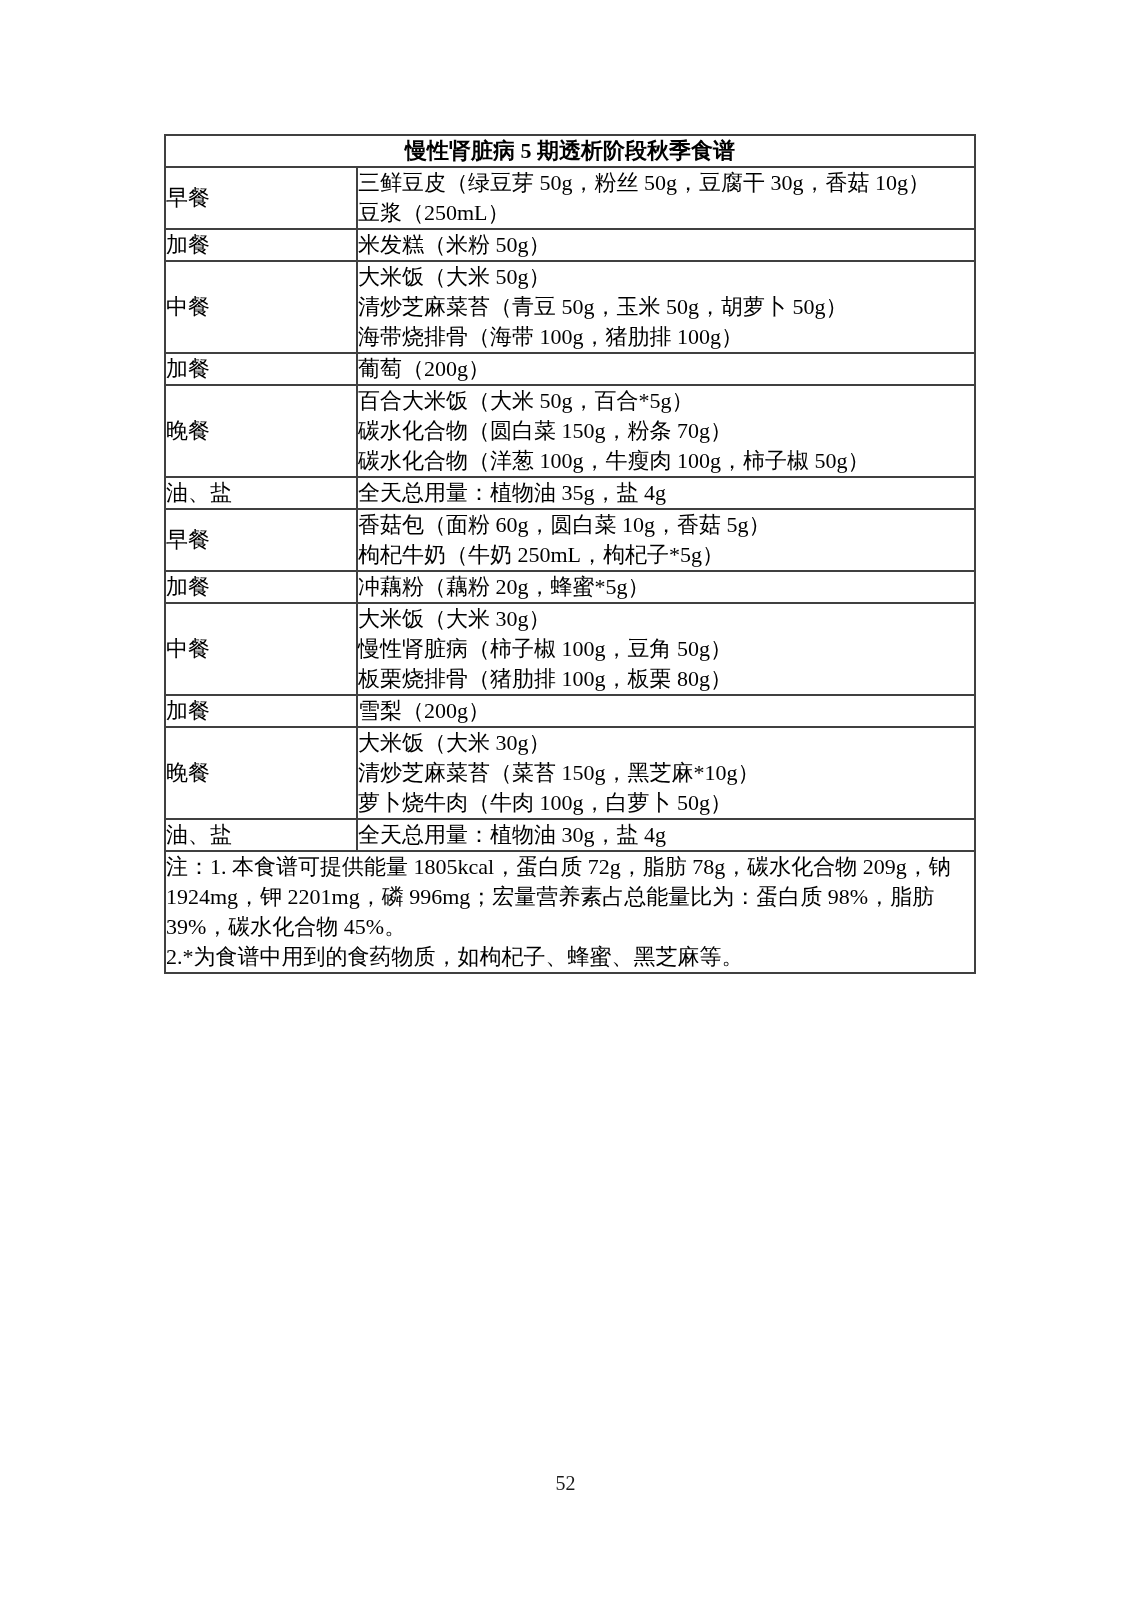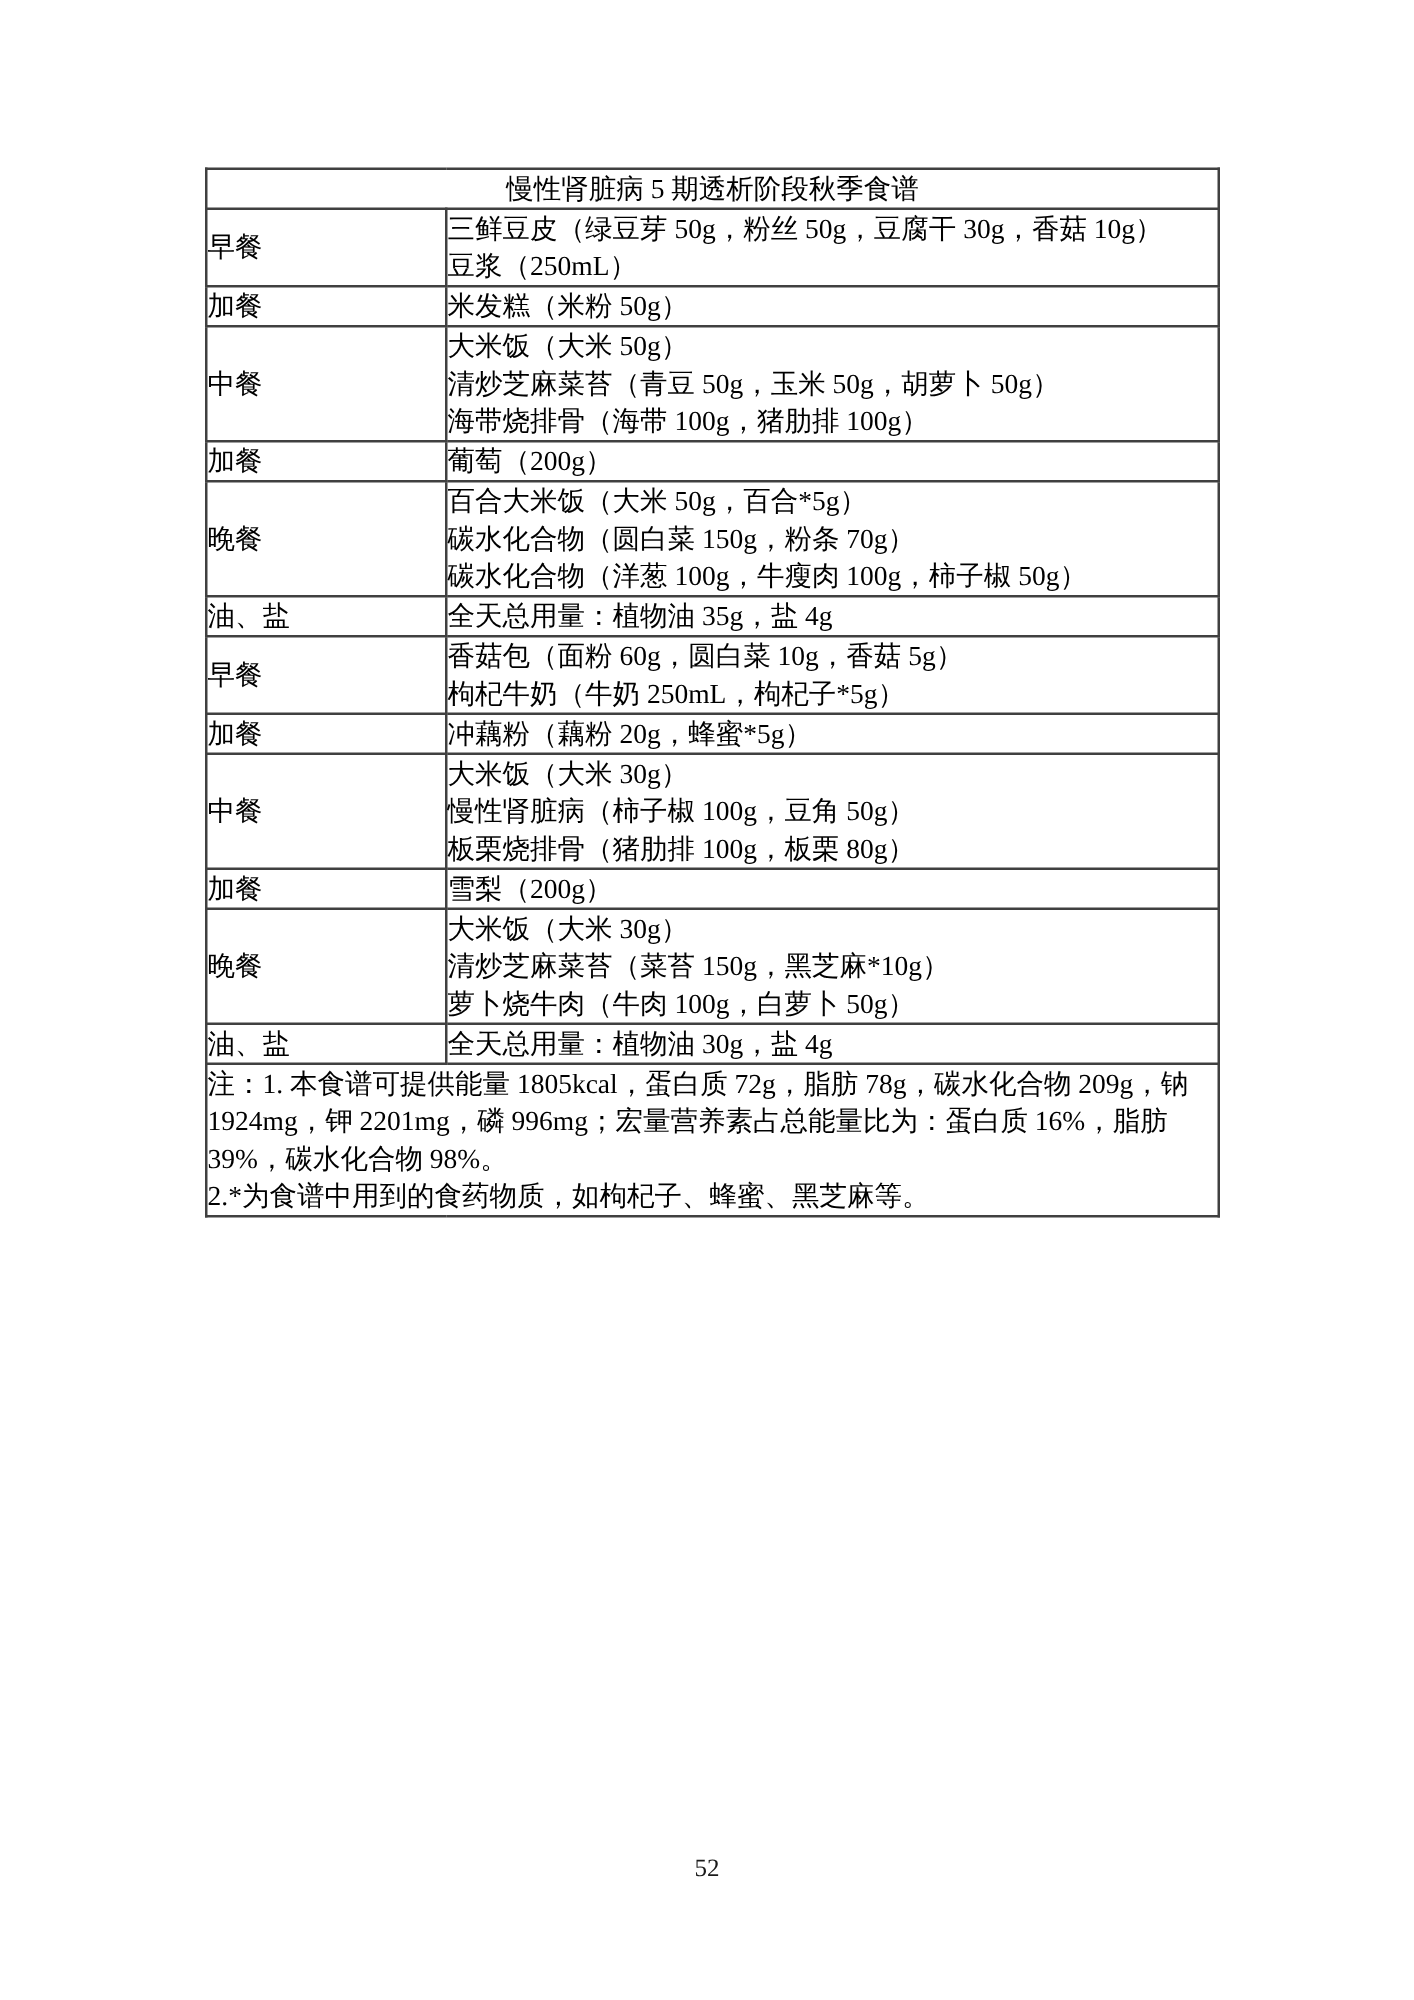--- a/index.html
+++ b/index.html
@@ -25,21 +25,21 @@
     table-layout: fixed;
   }
   table.diet-table td {
     border: 2px solid #404040;
     font-size: 22px;
     line-height: 30px;
     vertical-align: middle;
     padding: 0;
   }
   td.title-cell {
-    font-weight: normal;
+    font-weight: bold;
     text-align: center;
     font-size: 23px;
     line-height: 26px;
     padding: 3px 0 3px 0;
   }
   td.label-cell {
     text-align: left;
     width: 192px;
   }
   td.content-cell {
@@ -52,21 +52,20 @@
   .dish-line { white-space: nowrap; }
   .note-line { }
   .page-number {
     position: absolute;
     left: 0;
     right: 0;
     top: 1472px;
     text-align: center;
     font-size: 20px;
     color: #1a1a1a;
-    margin-top: 12px;
   }
 </style>
 </head>
 <body>
 
 <div class="page">
 
   <table class="diet-table">
     <colgroup>
         <col style="width:192px">
@@ -155,21 +154,21 @@
       </td>
     </tr>
     <tr>
       <td class="label-cell">油、盐</td>
       <td class="content-cell">
         <div class="dish-line">全天总用量：植物油 30g，盐 4g</div>
       </td>
     </tr>
     <tr>
       <td class="note-cell" colspan="2">
-        <div class="note-line">注：1. 本食谱可提供能量 1805kcal，蛋白质 72g，脂肪 78g，碳水化合物 209g，钠 1924mg，钾 2201mg，磷 996mg；宏量营养素占总能量比为：蛋白质 16%，脂肪 39%，碳水化合物 98%。</div>
+        <div class="note-line">注：1. 本食谱可提供能量 1805kcal，蛋白质 72g，脂肪 78g，碳水化合物 209g，钠 1924mg，钾 2201mg，磷 996mg；宏量营养素占总能量比为：蛋白质 98%，脂肪 39%，碳水化合物 45%。</div>
         <div class="note-line">2.*为食谱中用到的食药物质，如枸杞子、蜂蜜、黑芝麻等。</div>
       </td>
     </tr>
   </tbody>
     </table>
 
   <div class="page-number">52</div>
 </div>
 
 </body></html>

